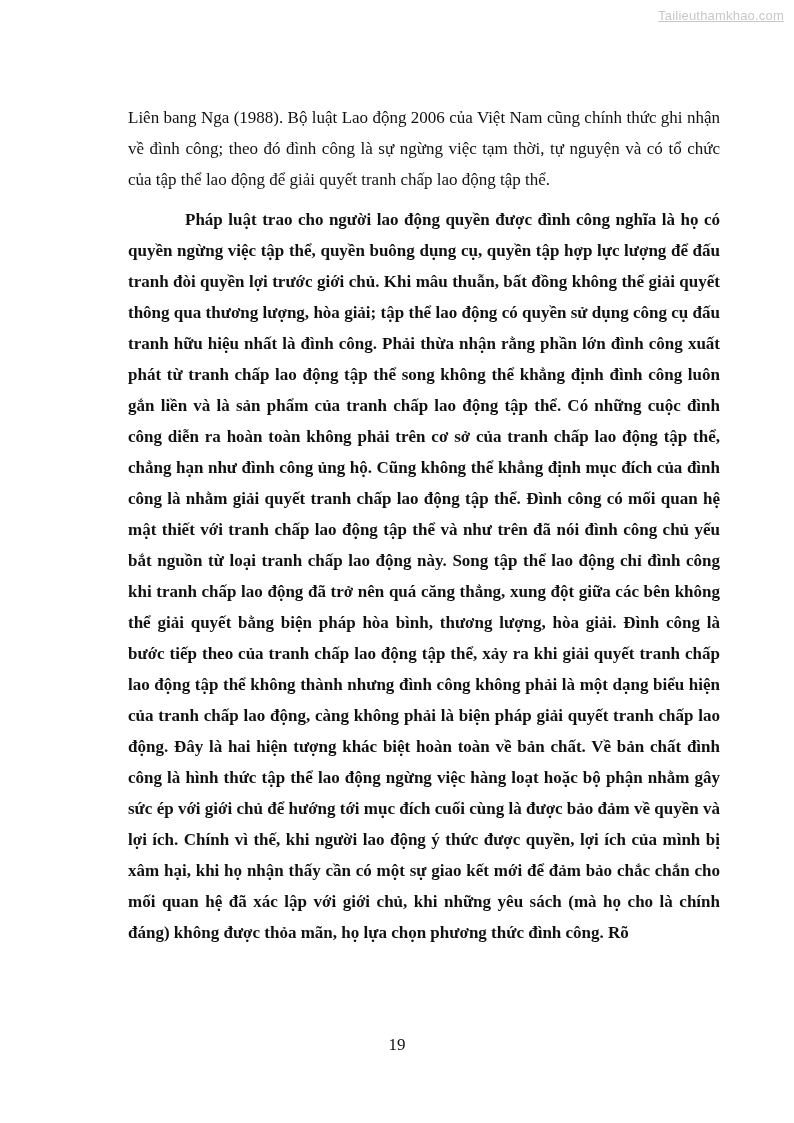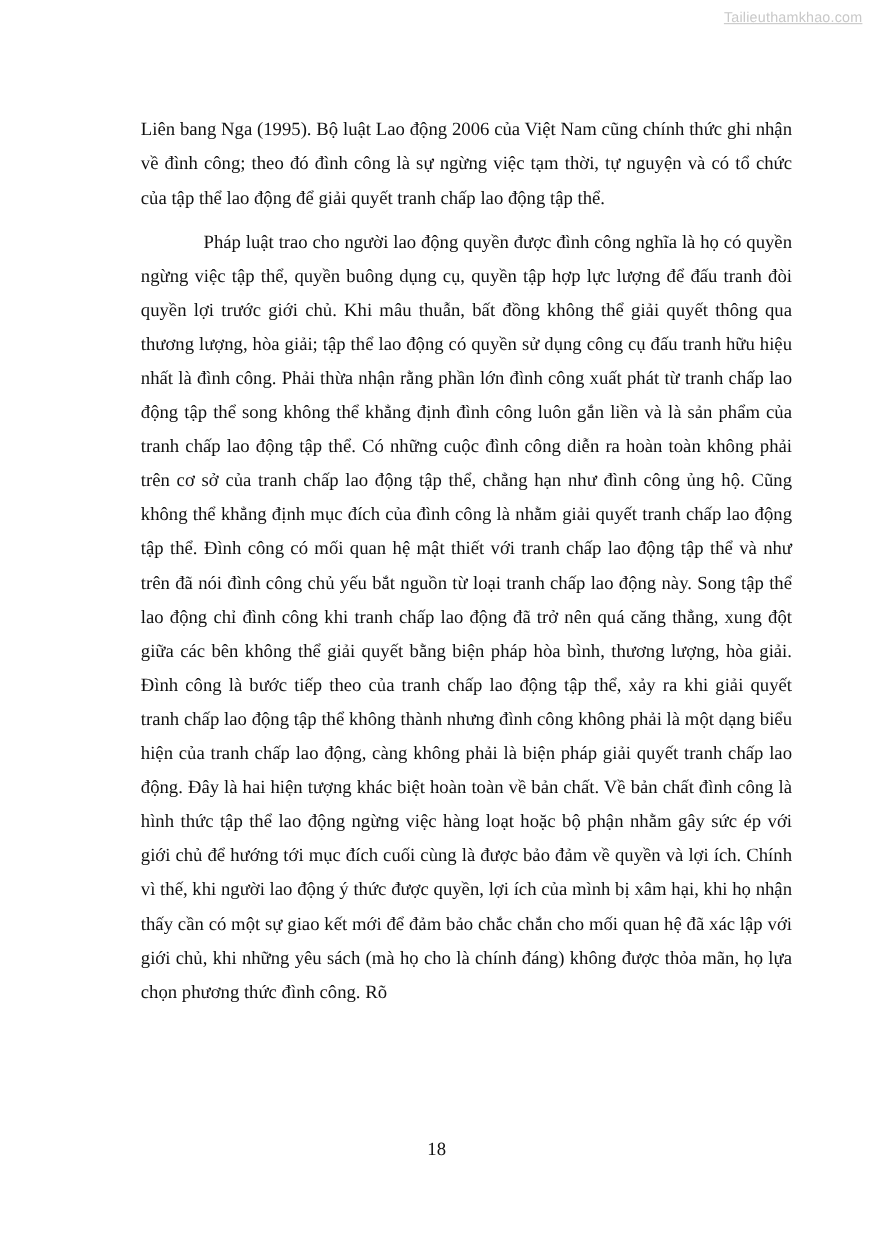--- a/index.html
+++ b/index.html
@@ -31,37 +31,38 @@
     width: 592px;
   }
   .paragraph {
     font-size: 17px;
     line-height: 31px;
     text-align: justify;
     color: #111111;
   }
   .paragraph + .paragraph {
     margin-top: 9px;
+    font-weight: bold;
   }
   .paragraph.indented {
     text-indent: 57px;
   }
   .page-number {
     position: absolute;
     top: 1035px;
     left: 0;
     width: 100%;
     text-align: center;
     font-size: 17px;
     color: #111111;
   }
 </style>
 </head>
 <body>
 
 <div class="watermark">Tailieuthamkhao.com</div>
 
 <div class="page-text-block">
-  <p class="paragraph">Liên bang Nga (1995). Bộ luật Lao động 2006 của Việt Nam cũng chính thức ghi nhận về đình công; theo đó đình công là sự ngừng việc tạm thời, tự nguyện và có tổ chức của tập thể lao động để giải quyết tranh chấp lao động tập thể.</p>
+  <p class="paragraph">Liên bang Nga (1988). Bộ luật Lao động 2006 của Việt Nam cũng chính thức ghi nhận về đình công; theo đó đình công là sự ngừng việc tạm thời, tự nguyện và có tổ chức của tập thể lao động để giải quyết tranh chấp lao động tập thể.</p>
   <p class="paragraph indented">Pháp luật trao cho người lao động quyền được đình công nghĩa là họ có quyền ngừng việc tập thể, quyền buông dụng cụ, quyền tập hợp lực lượng để đấu tranh đòi quyền lợi trước giới chủ. Khi mâu thuẫn, bất đồng không thể giải quyết thông qua thương lượng, hòa giải; tập thể lao động có quyền sử dụng công cụ đấu tranh hữu hiệu nhất là đình công. Phải thừa nhận rằng phần lớn đình công xuất phát từ tranh chấp lao động tập thể song không thể khẳng định đình công luôn gắn liền và là sản phẩm của tranh chấp lao động tập thể. Có những cuộc đình công diễn ra hoàn toàn không phải trên cơ sở của tranh chấp lao động tập thể, chẳng hạn như đình công ủng hộ. Cũng không thể khẳng định mục đích của đình công là nhằm giải quyết tranh chấp lao động tập thể. Đình công có mối quan hệ mật thiết với tranh chấp lao động tập thể và như trên đã nói đình công chủ yếu bắt nguồn từ loại tranh chấp lao động này. Song tập thể lao động chỉ đình công khi tranh chấp lao động đã trở nên quá căng thẳng, xung đột giữa các bên không thể giải quyết bằng biện pháp hòa bình, thương lượng, hòa giải. Đình công là bước tiếp theo của tranh chấp lao động tập thể, xảy ra khi giải quyết tranh chấp lao động tập thể không thành nhưng đình công không phải là một dạng biểu hiện của tranh chấp lao động, càng không phải là biện pháp giải quyết tranh chấp lao động. Đây là hai hiện tượng khác biệt hoàn toàn về bản chất. Về bản chất đình công là hình thức tập thể lao động ngừng việc hàng loạt hoặc bộ phận nhằm gây sức ép với giới chủ để hướng tới mục đích cuối cùng là được bảo đảm về quyền và lợi ích. Chính vì thế, khi người lao động ý thức được quyền, lợi ích của mình bị xâm hại, khi họ nhận thấy cần có một sự giao kết mới để đảm bảo chắc chắn cho mối quan hệ đã xác lập với giới chủ, khi những yêu sách (mà họ cho là chính đáng) không được thỏa mãn, họ lựa chọn phương thức đình công. Rõ</p>
 </div>
 
-<div class="page-number">18</div>
+<div class="page-number">19</div>
 
 </body></html>

